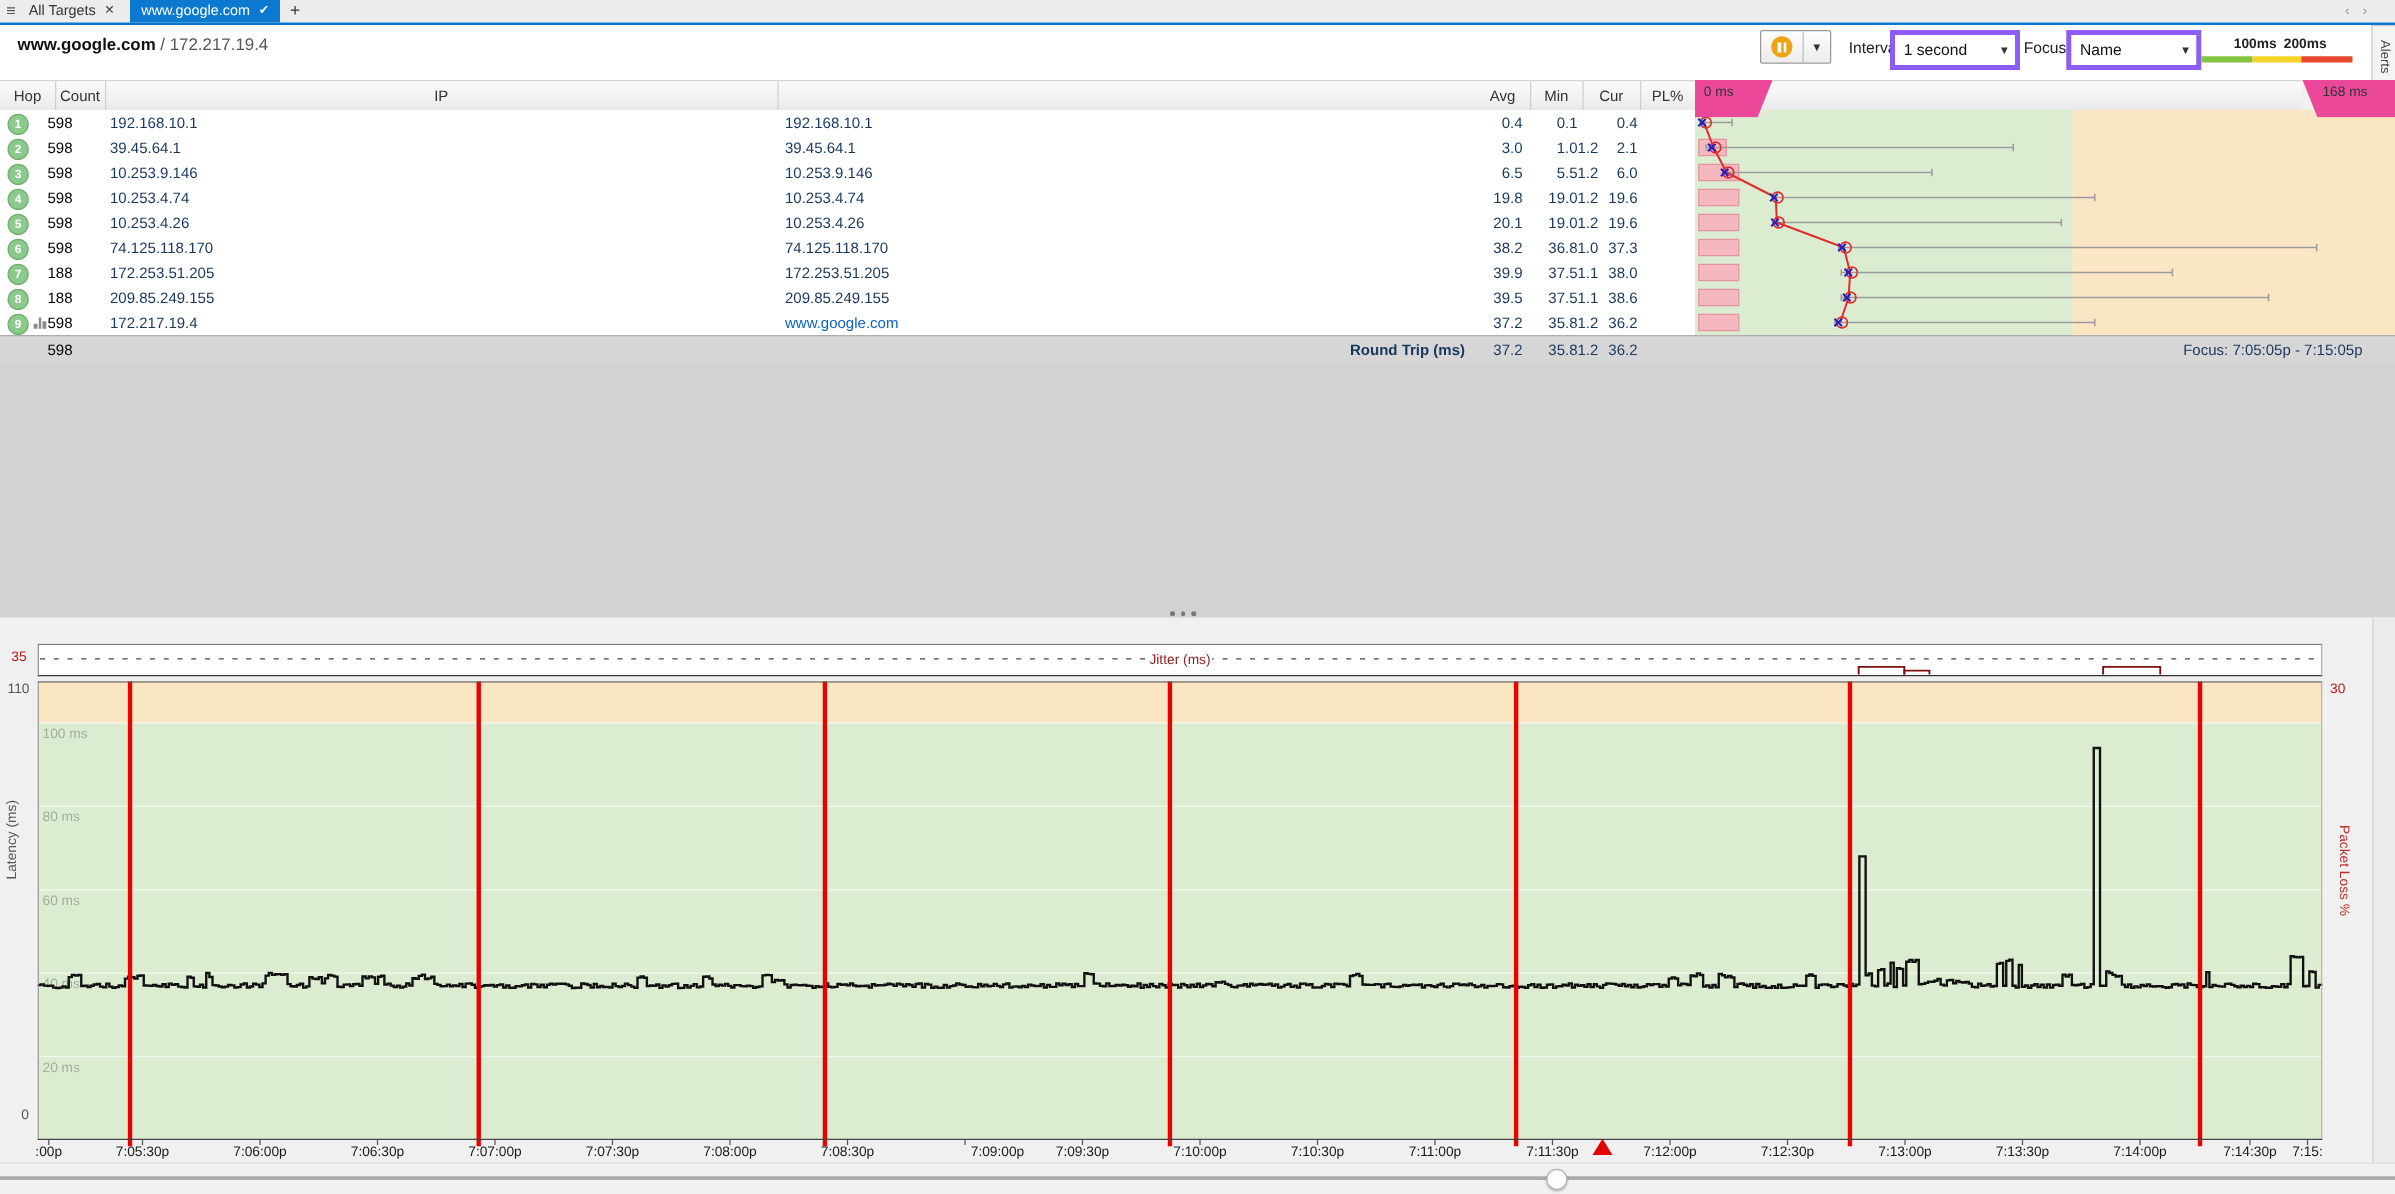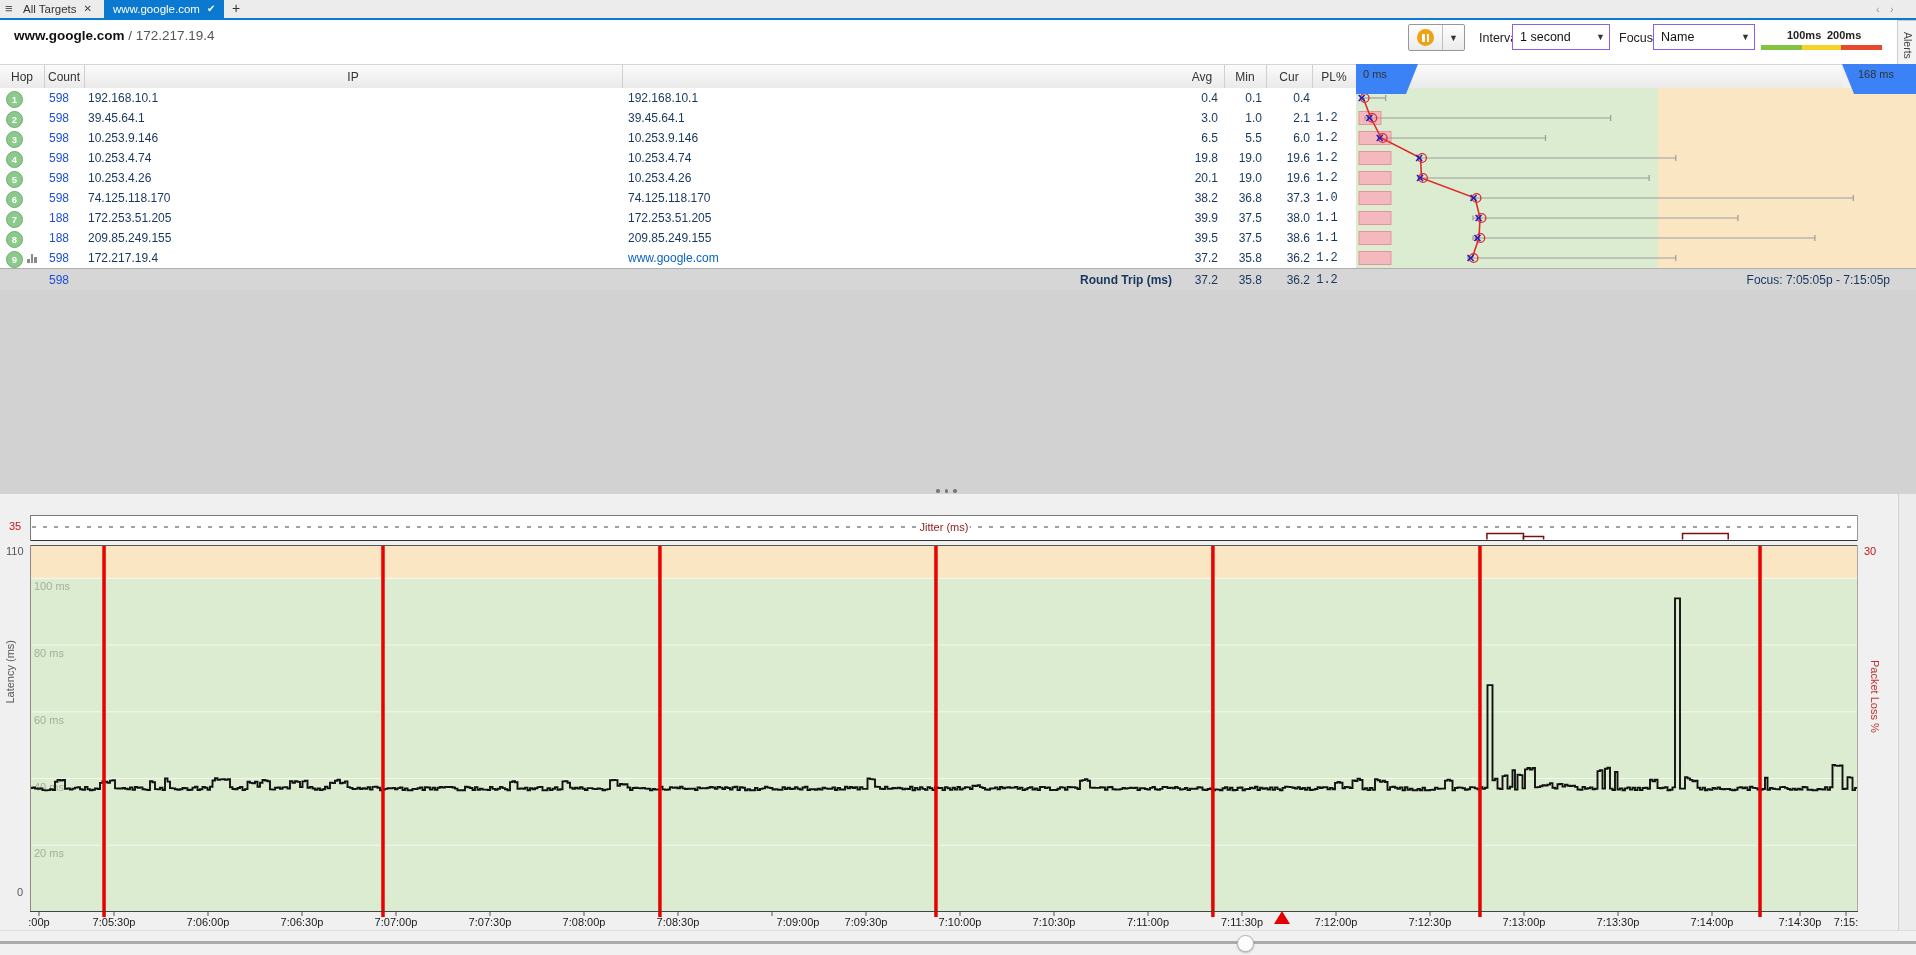--- a/index.html
+++ b/index.html
@@ -24,21 +24,21 @@
   #target-title{left:14px;top:8px;font-size:13.5px;color:#555;}
   #target-title b{color:#111;}
   #pausegroup{left:1408px;top:4px;width:55px;height:25px;border:1px solid #979797;border-radius:2px;background:linear-gradient(#fefefe,#ececec);display:flex;}
   #pausemain{width:33px;height:25px;display:flex;align-items:center;justify-content:center;border-right:1px solid #bdbdbd;}
   #pausecircle{width:17px;height:17px;border-radius:50%;background:#f0a312;display:flex;align-items:center;justify-content:center;gap:2px;}
   #pausecircle i{display:block;width:2.5px;height:8px;background:#fff;}
   #pausecaret{flex:1;display:flex;align-items:center;justify-content:center;font-size:9px;color:#333;}
   .ctl-label{top:11px;font-size:12.5px;color:#222;}
   #interval-label{left:1479px;}
   #focus-label{left:1619px;}
-  .selectbox{top:4px;height:24px;border:1px solid #8b5cf6;background:#fff;display:flex;align-items:center;font-size:12.5px;color:#111;}
+  .selectbox{top:4px;height:24px;border:4px solid #8b5cf6;background:#fff;display:flex;align-items:center;font-size:12.5px;color:#111;}
   #interval-select{left:1512px;width:96px;}
   #focus-select{left:1653px;width:100px;}
   .selectbox .val{flex:1;padding-left:7px;white-space:nowrap;overflow:hidden;}
   .selectbox .caret{width:17px;text-align:center;font-size:9px;color:#333;}
   #legend{left:1761px;top:9px;width:121px;height:28px;}
   #legend .lab{position:absolute;top:0;font-size:11px;font-weight:bold;color:#222;}
   #legend .bar{position:absolute;left:0;top:16px;width:121px;height:5px;display:flex;}
   #legend .bar i{display:block;height:5px;}
 
   
@@ -48,30 +48,30 @@
   
   #thead{left:0;top:64px;width:1842px;height:24px;background:linear-gradient(#fbfbfb,#e9e9e9);border-top:1px solid #d5d5d5;border-bottom:1px solid #c9c9c9;}
   .hcell{position:absolute;top:0;height:24px;line-height:24px;text-align:center;font-size:12px;color:#333;border-right:1px solid #cfcfcf;}
   #rows-area{left:0;top:88px;width:1916px;height:180px;background:#fff;}
   .trow{position:absolute;left:0;width:1916px;height:20px;line-height:20px;font-size:12px;}
   .hopbadge{position:absolute;left:6px;top:2.5px;width:15px;height:15px;border-radius:50%;background:#8cc98c;border:1px solid #6fae6f;color:#fff;font-size:9.5px;font-weight:bold;text-align:center;line-height:15px;}
   .charticon{position:absolute;left:27px;top:5px;width:12px;height:10px;display:flex;align-items:flex-end;gap:1px;}
   .charticon i{display:block;width:2.5px;background:#8a8a8a;}
   .charticon i:nth-child(1){height:4px;}.charticon i:nth-child(2){height:9px;}.charticon i:nth-child(3){height:6px;}
   .c{position:absolute;top:0;white-space:nowrap;color:#17375e;}
-  .c.count{left:38px;width:42px;text-align:center;color:#1d4ed8;}
+  .c.count{left:38px;width:42px;text-align:left;color:#000000;}
   .c.ip{left:88px;}
   .c.nm{left:628px;}
   .c.nm.link{color:#0b62c5;}
   .c.avg{left:1176px;width:42px;text-align:right;}
   .c.min{left:1220px;width:42px;text-align:right;}
   .c.cur{left:1266px;width:44px;text-align:right;}
-  .c.pl{left:1306px;width:42px;text-align:center;font-family:Liberation Mono, monospace;}
+  .c.pl{left:1262px;width:42px;text-align:left;}
   #hopgraph{left:1356px;top:88px;}
-  .lht{position:absolute;top:64px;height:30px;background:#3b82f6;font-size:11px;color:#333;}
+  .lht{position:absolute;top:64px;height:30px;background:#ec4899;font-size:11px;color:#333;}
   #lht-left{left:1356px;width:62px;clip-path:polygon(0 0,100% 0,calc(100% - 12px) 100%,0 100%);}
   #lht-left span{position:absolute;left:7px;top:4px;}
   #lht-right{left:1842px;width:74px;clip-path:polygon(0 0,100% 0,100% 100%,12px 100%);}
   #lht-right span{position:absolute;right:22px;top:4px;}
   #lht-title{left:1356px;top:64px;width:560px;height:24px;line-height:24px;text-align:center;font-size:12px;color:#333;}
 
   
   #summary{left:0;top:268px;width:1916px;height:22px;line-height:22px;background:#d6d6d6;border-top:1px solid #aeaeae;border-bottom:1px solid #b3b3b3;font-size:12px;}
   #summary .c{top:0;}
   #rt-label{position:absolute;left:900px;width:272px;text-align:right;font-weight:bold;color:#17375e;}

